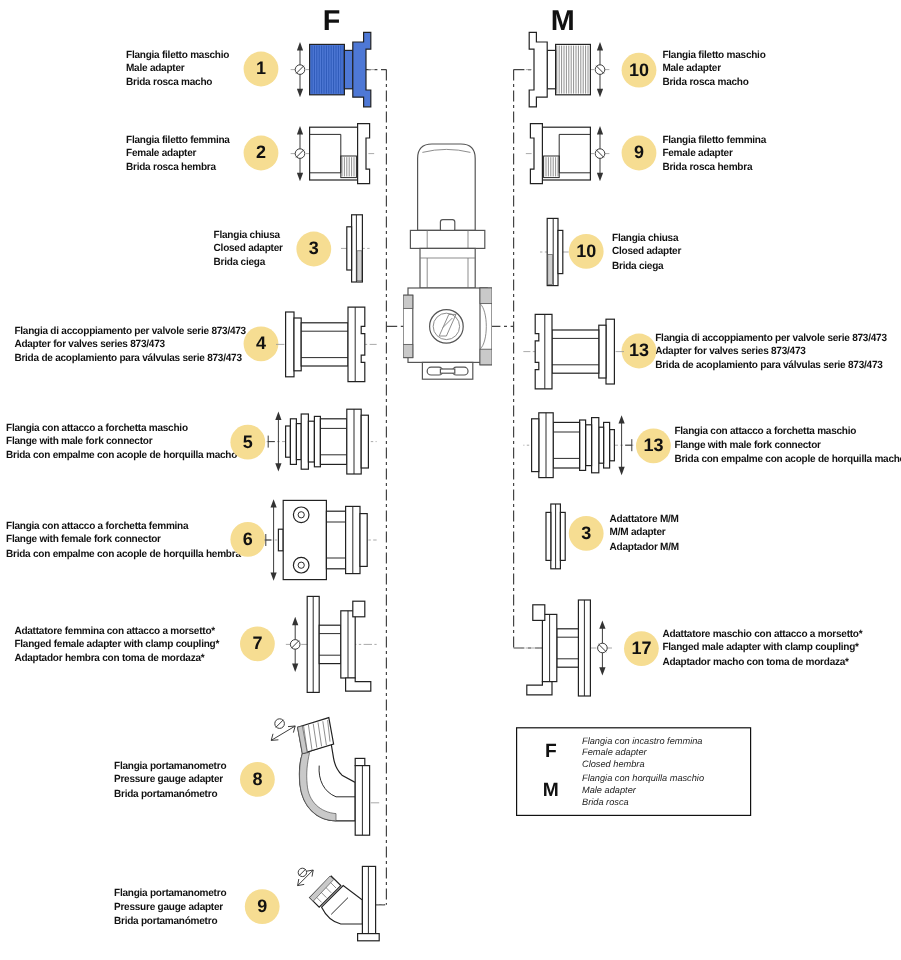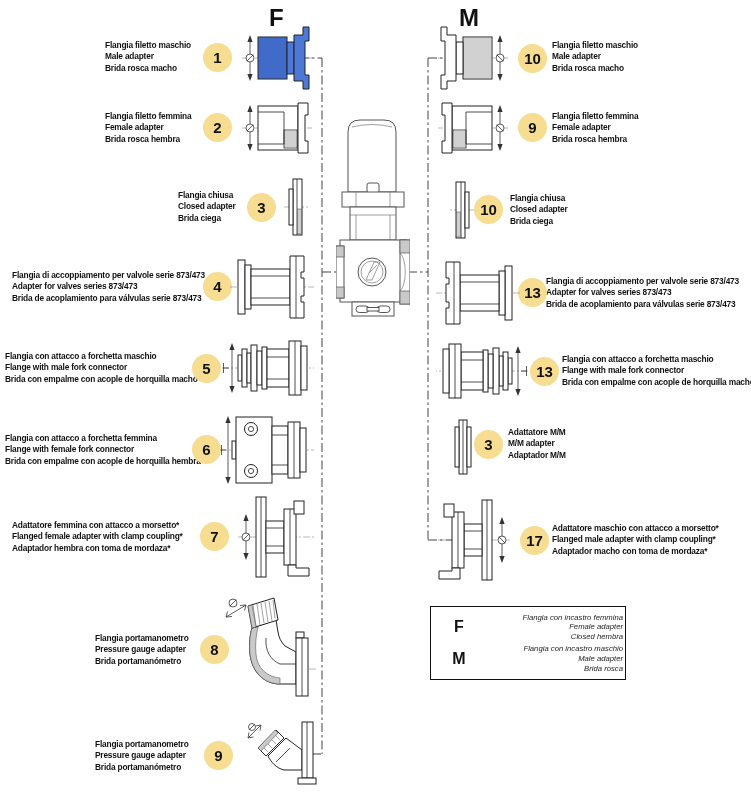--- a/index.html
+++ b/index.html
@@ -9,21 +9,21 @@
   .desc{position:absolute;font-size:8.7px;font-weight:bold;line-height:11.4px;
         letter-spacing:-0.2px;white-space:nowrap;transform:scaleX(.96);transform-origin:0 0;}
   .badge{position:absolute;width:29px;height:29px;border-radius:50%;background:#f6dd92;
          display:flex;align-items:center;justify-content:center;
          font-size:15px;font-weight:bold;color:#111;}
   .drw{position:absolute;overflow:visible;}
   .legend{position:absolute;border:1.6px solid #111;background:#fff;
           display:flex;flex-direction:column;justify-content:space-evenly;padding:3px 2px;}
   .lrow{display:flex;align-items:center;}
   .lkey{width:52px;text-align:center;font-weight:bold;font-size:16px;}
-  .llines{flex:1;text-align:right;font-style:italic;font-size:7.7px;line-height:9.6px;color:#222;}
+  .llines{flex:1;text-align:left;font-style:italic;font-size:7.7px;line-height:9.6px;color:#222;}
   
   .metal{fill:var(--metal,#fff);stroke:#222;stroke-width:1;}
   .ln{stroke:#222;stroke-width:.8;fill:none;}
   .hatch{stroke:var(--hatch,#555);stroke-width:.55;fill:none;}
   .dim{stroke:#333;stroke-width:.8;fill:none;}
   .dimf{fill:#333;stroke:none;}
   .dimc{fill:#fff;stroke:#333;stroke-width:.8;}
   .cl{stroke:#999;stroke-width:.7;fill:none;stroke-dasharray:7 2 2 2;}
   .shade{fill:var(--shade,#cfcfcf);stroke:#444;stroke-width:.5;}
   .gray{fill:#c9c9c9;stroke:#555;stroke-width:.6;}
@@ -389,20 +389,20 @@
       <div class="lkey">F</div>
       <div class="llines">
         <div>Flangia con incastro femmina</div>
         <div>Female adapter</div>
         <div>Closed hembra</div>
       </div>
     </div>
     <div class="lrow">
       <div class="lkey">M</div>
       <div class="llines">
-        <div>Flangia con incastro maschio</div>
+        <div>Flangia con horquilla maschio</div>
         <div>Male adapter</div>
         <div>Brida rosca</div>
       </div>
     </div>
   </div>
 
 </div>
 
 </body></html>

